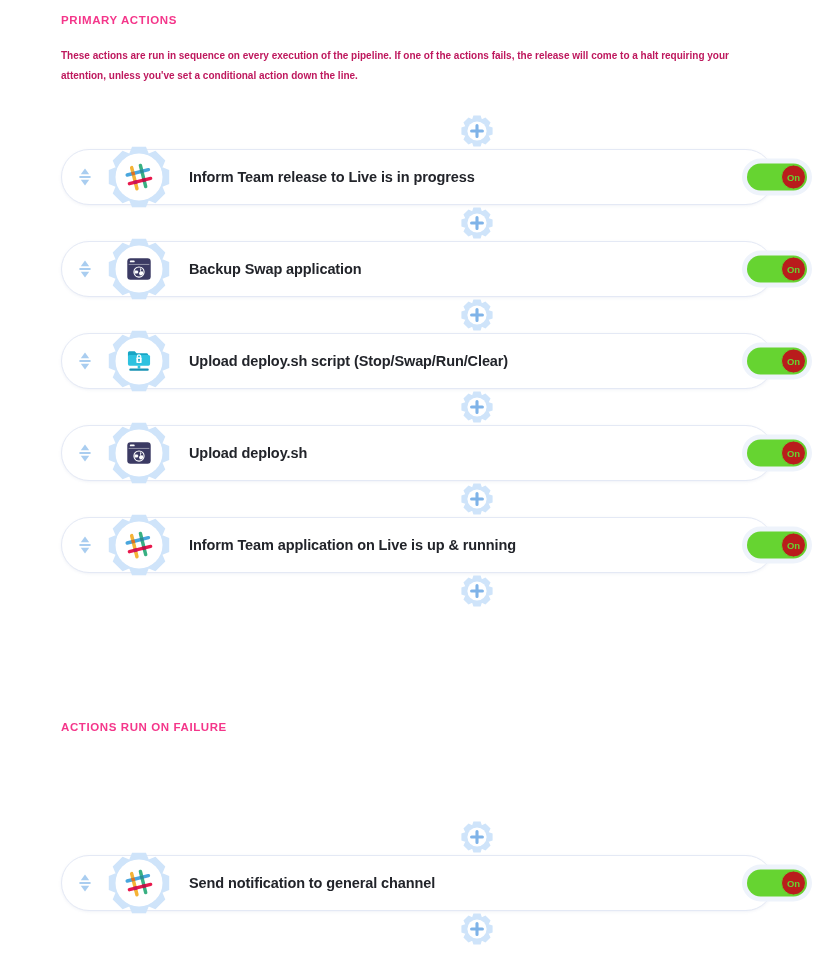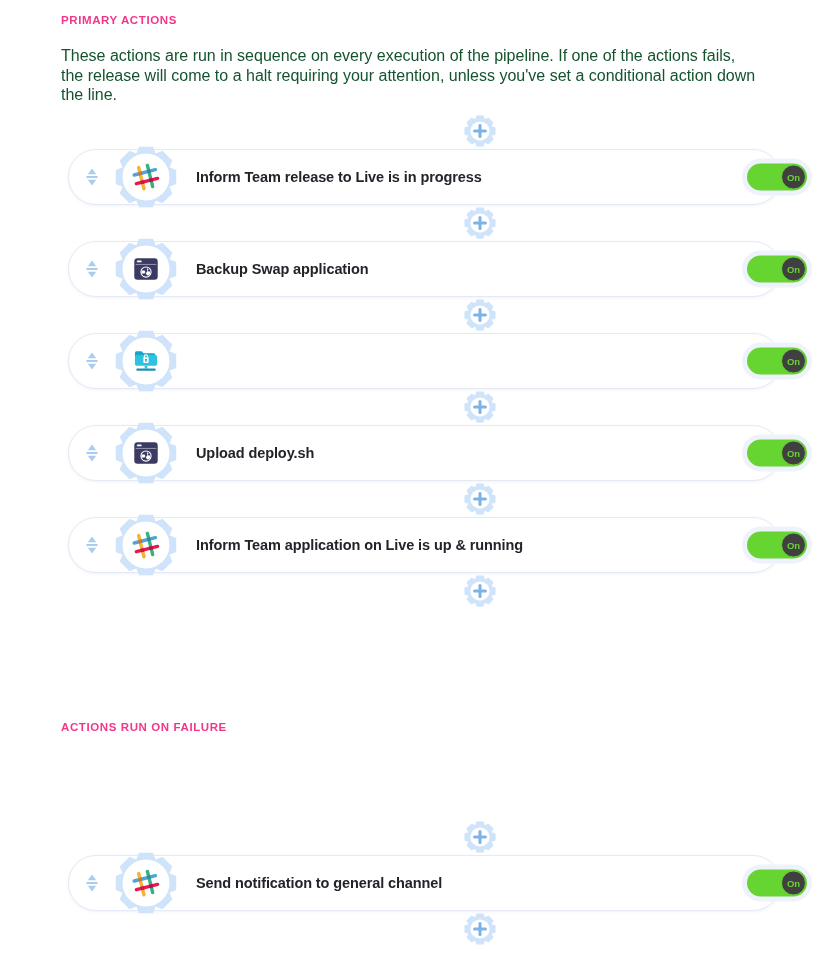--- a/index.html
+++ b/index.html
@@ -18,28 +18,28 @@
     color: #f4368a;
     font-size: 11.5px;
     font-weight: bold;
     letter-spacing: 0.6px;
     text-transform: uppercase;
   }
   .section-desc {
     position: absolute;
     left: 61px;
     width: 700px;
-    color: #14532d;
-    font-size: 16px;
+    color: #be185d;
+    font-size: 10px;
     line-height: 19.5px;
-    font-weight: 400;
+    font-weight: 700;
   }
 
   
-  .pipeline { position: absolute; left: 0; width: 835px; padding-left: 7px; }
+  .pipeline { position: absolute; left: 0; width: 835px; }
 
   
   .connector {
     position: relative;
     height: 36px;
     margin: 0 auto;
     width: 38px;
     left: 59px;
   }
   .gear-sm {
@@ -135,21 +135,21 @@
     width: 60px; height: 27px;
     border-radius: 14px;
     background: #66d431;
     cursor: pointer;
   }
   .toggle .knob {
     position: absolute;
     right: 1px; top: 1px;
     width: 25px; height: 25px;
     border-radius: 50%;
-    background: #404040;
+    background: #b91c1c;
     border: 1.3px solid #66d431;
     display: flex;
     align-items: center;
     justify-content: center;
   }
   .toggle .knob span {
     font-size: 9.5px;
     font-weight: bold;
     color: #66d431;
     line-height: 1;
@@ -293,20 +293,21 @@
               <rect x="4.2" y="9.6" width="23.6" height="11.4" rx="1.7" fill="#2ec2e0"></rect>
               <rect x="13.2" y="12.0" width="5.6" height="6.2" rx="1.0" fill="#ffffff"></rect>
               <path d="M14.2 12.4v-1.2a1.8 1.8 0 0 1 3.6 0v1.2" fill="none" stroke="#ffffff" stroke-width="1.3"></path>
               <circle cx="16" cy="14.6" r="1.05" fill="#17a5c4"></circle>
               <rect x="15.5" y="15.1" width="1.0" height="2.0" fill="#17a5c4"></rect>
               <rect x="14.6" y="21.0" width="2.8" height="3.0" fill="#2ec2e0"></rect>
               <rect x="5.6" y="24.0" width="20.8" height="2.4" rx="1.2" fill="#1892b4"></rect>
             </svg>
           </div>
         </div>
+        <div class="row-label">Upload deploy.sh script (Stop/Swap/Run/Clear)</div>
         <div class="toggle">
           <div class="halo"></div>
           <div class="track">
             <div class="knob">
               <span>On</span>
             </div>
           </div>
         </div>
       </div>
       <div class="connector">

